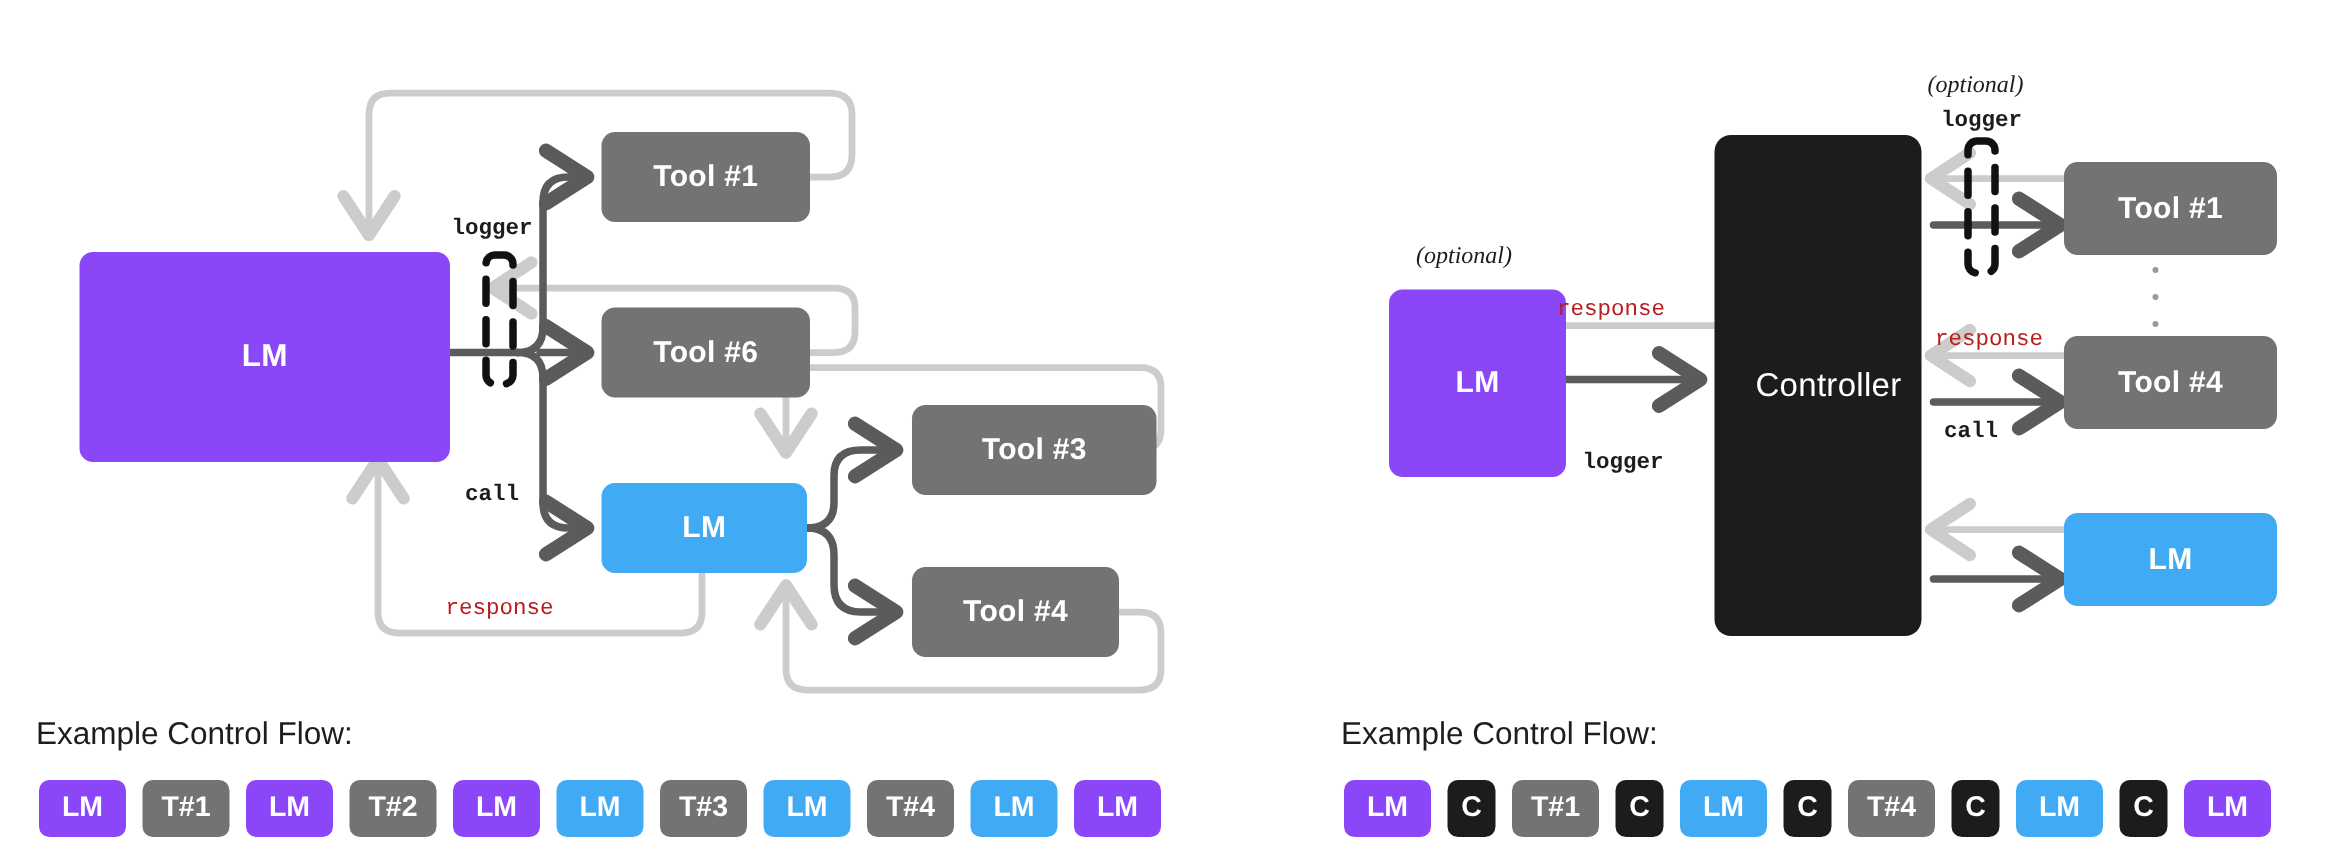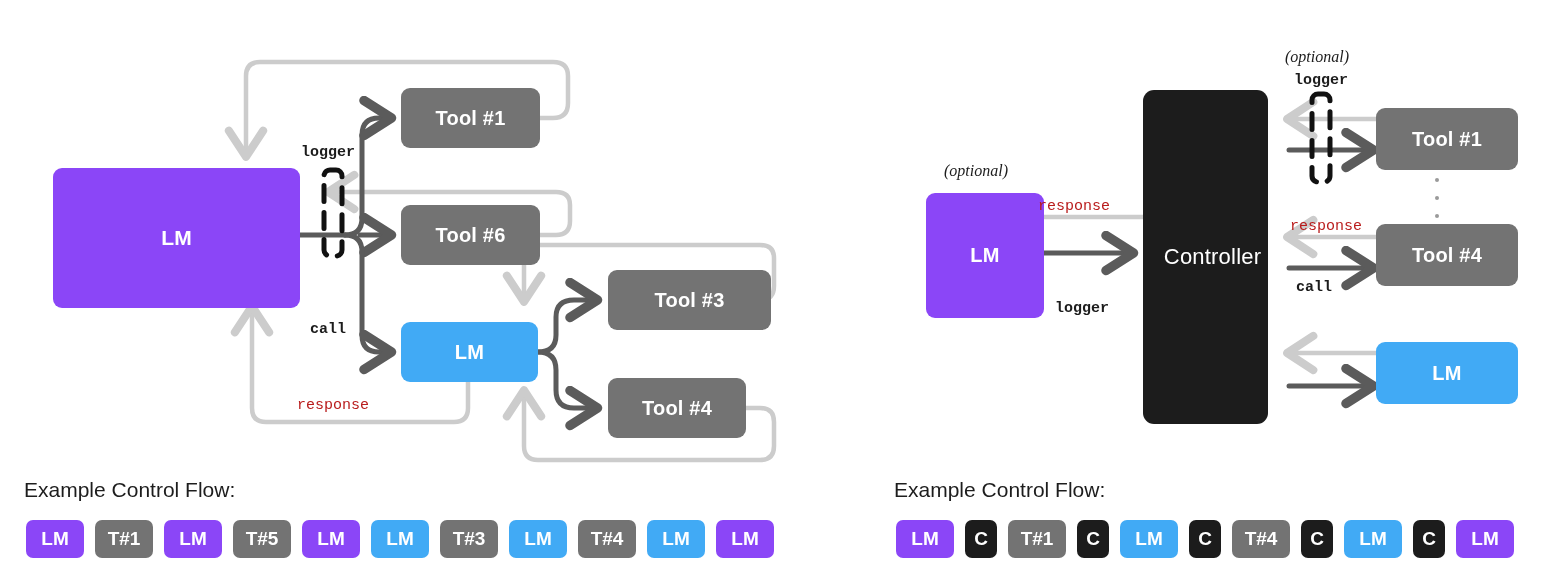--- a/index.html
+++ b/index.html
@@ -201,21 +201,21 @@
         <div class="chip purple">
           <span>LM</span>
         </div>
         <div class="chip gray">
           <span>T#1</span>
         </div>
         <div class="chip purple">
           <span>LM</span>
         </div>
         <div class="chip gray">
-          <span>T#5</span>
+          <span>T#2</span>
         </div>
         <div class="chip purple">
           <span>LM</span>
         </div>
         <div class="chip blue">
           <span>LM</span>
         </div>
         <div class="chip gray">
           <span>T#3</span>
         </div>
@@ -260,21 +260,21 @@
         <path d="M429,386 L512,386" marker-end="url(#rd)"></path>
       </g>
 
       <rect x="452" y="94" width="18" height="88" rx="6" ry="6" fill="none" stroke="#111111" stroke-width="5" stroke-dasharray="16 11" stroke-linecap="round"></rect>
     </svg>
 
     <div class="node purple" style="left:66px; top:193px; width:118px; height:125px; font-size:20px;">
       <span>LM</span>
     </div>
 
-    <div class="node black" style="left:283px; top:90px; width:125px; height:334px; font-size:22px; border-radius:11px;padding-left:14px;">
+    <div class="node black" style="left:283px; top:90px; width:138px; height:334px; font-size:22px; border-radius:11px;padding-left:14px;">
       <span>Controller</span>
     </div>
 
     <div class="node gray" style="left:516px; top:108px; width:142px; height:62px; font-size:20px;">
       <span>Tool #1</span>
     </div>
 
     <div class="node gray" style="left:516px; top:224px; width:142px; height:62px; font-size:20px;">
       <span>Tool #4</span>
     </div>

